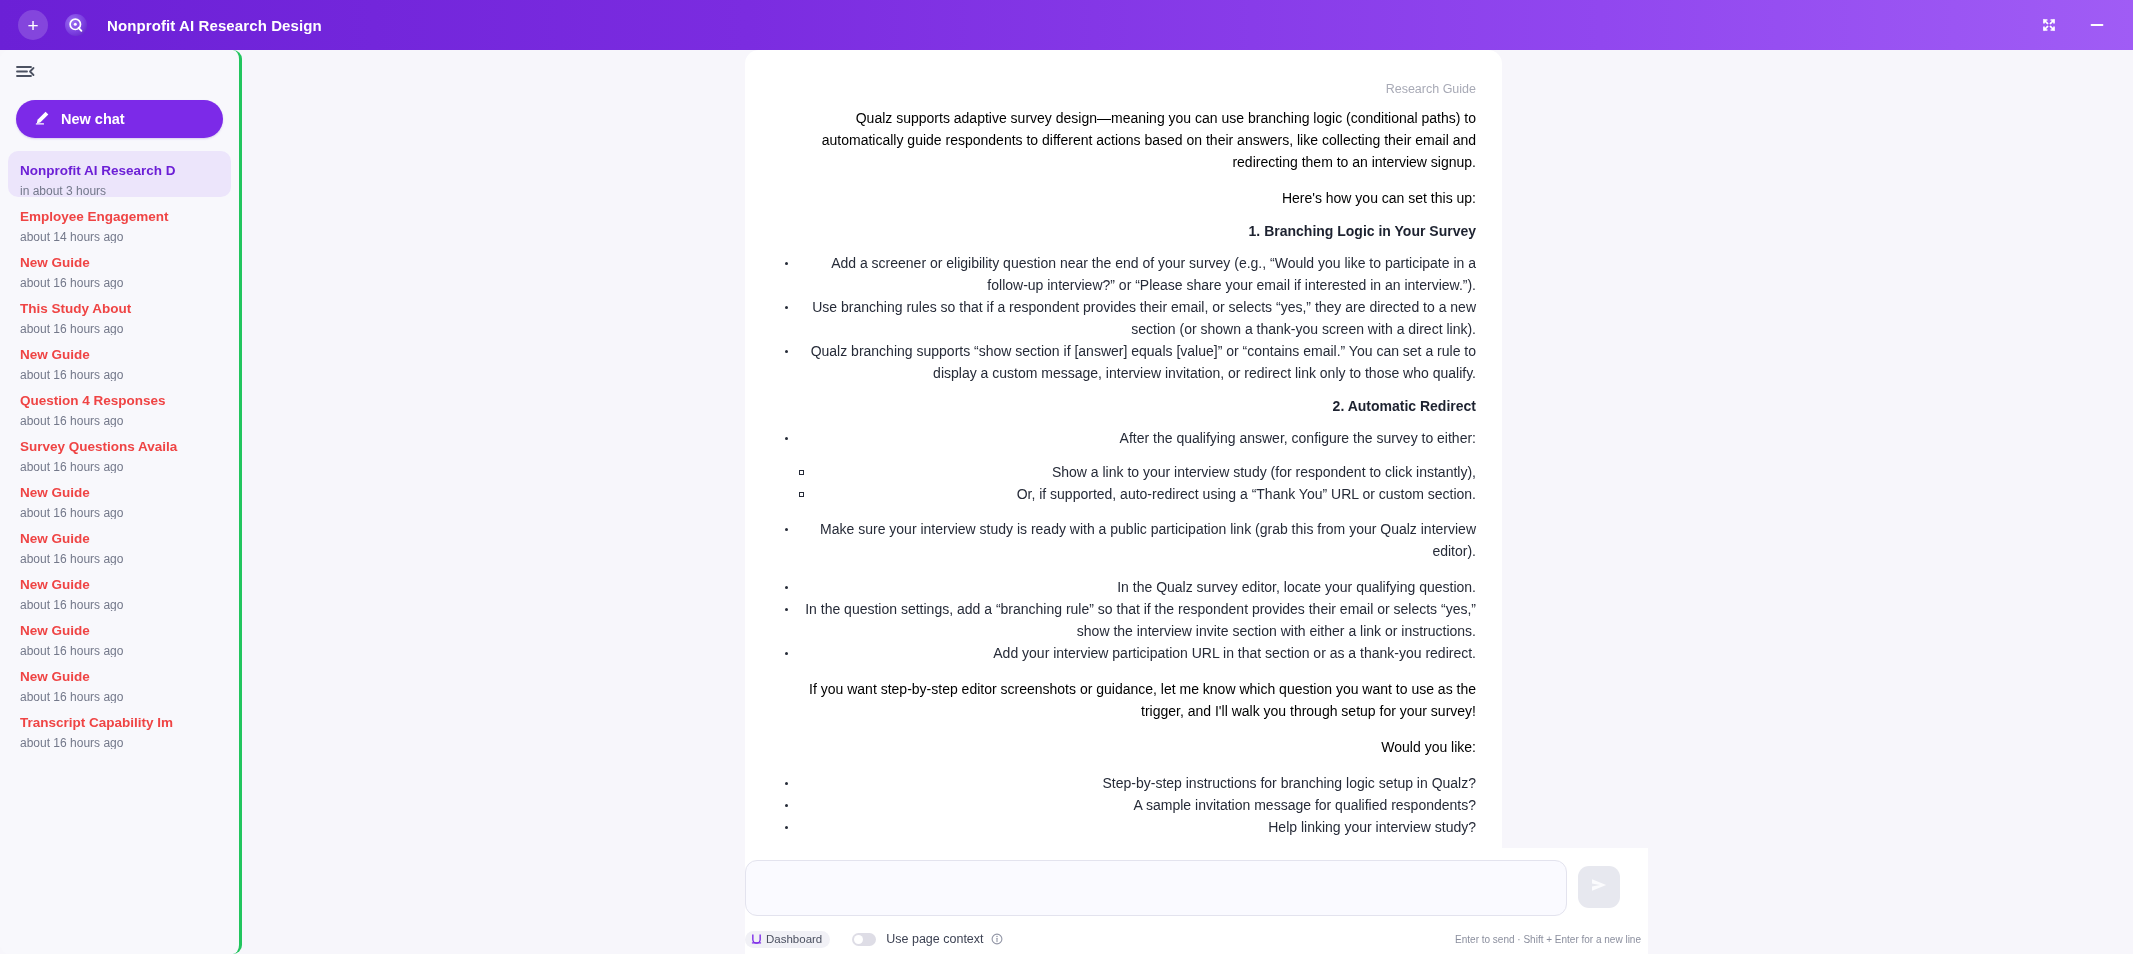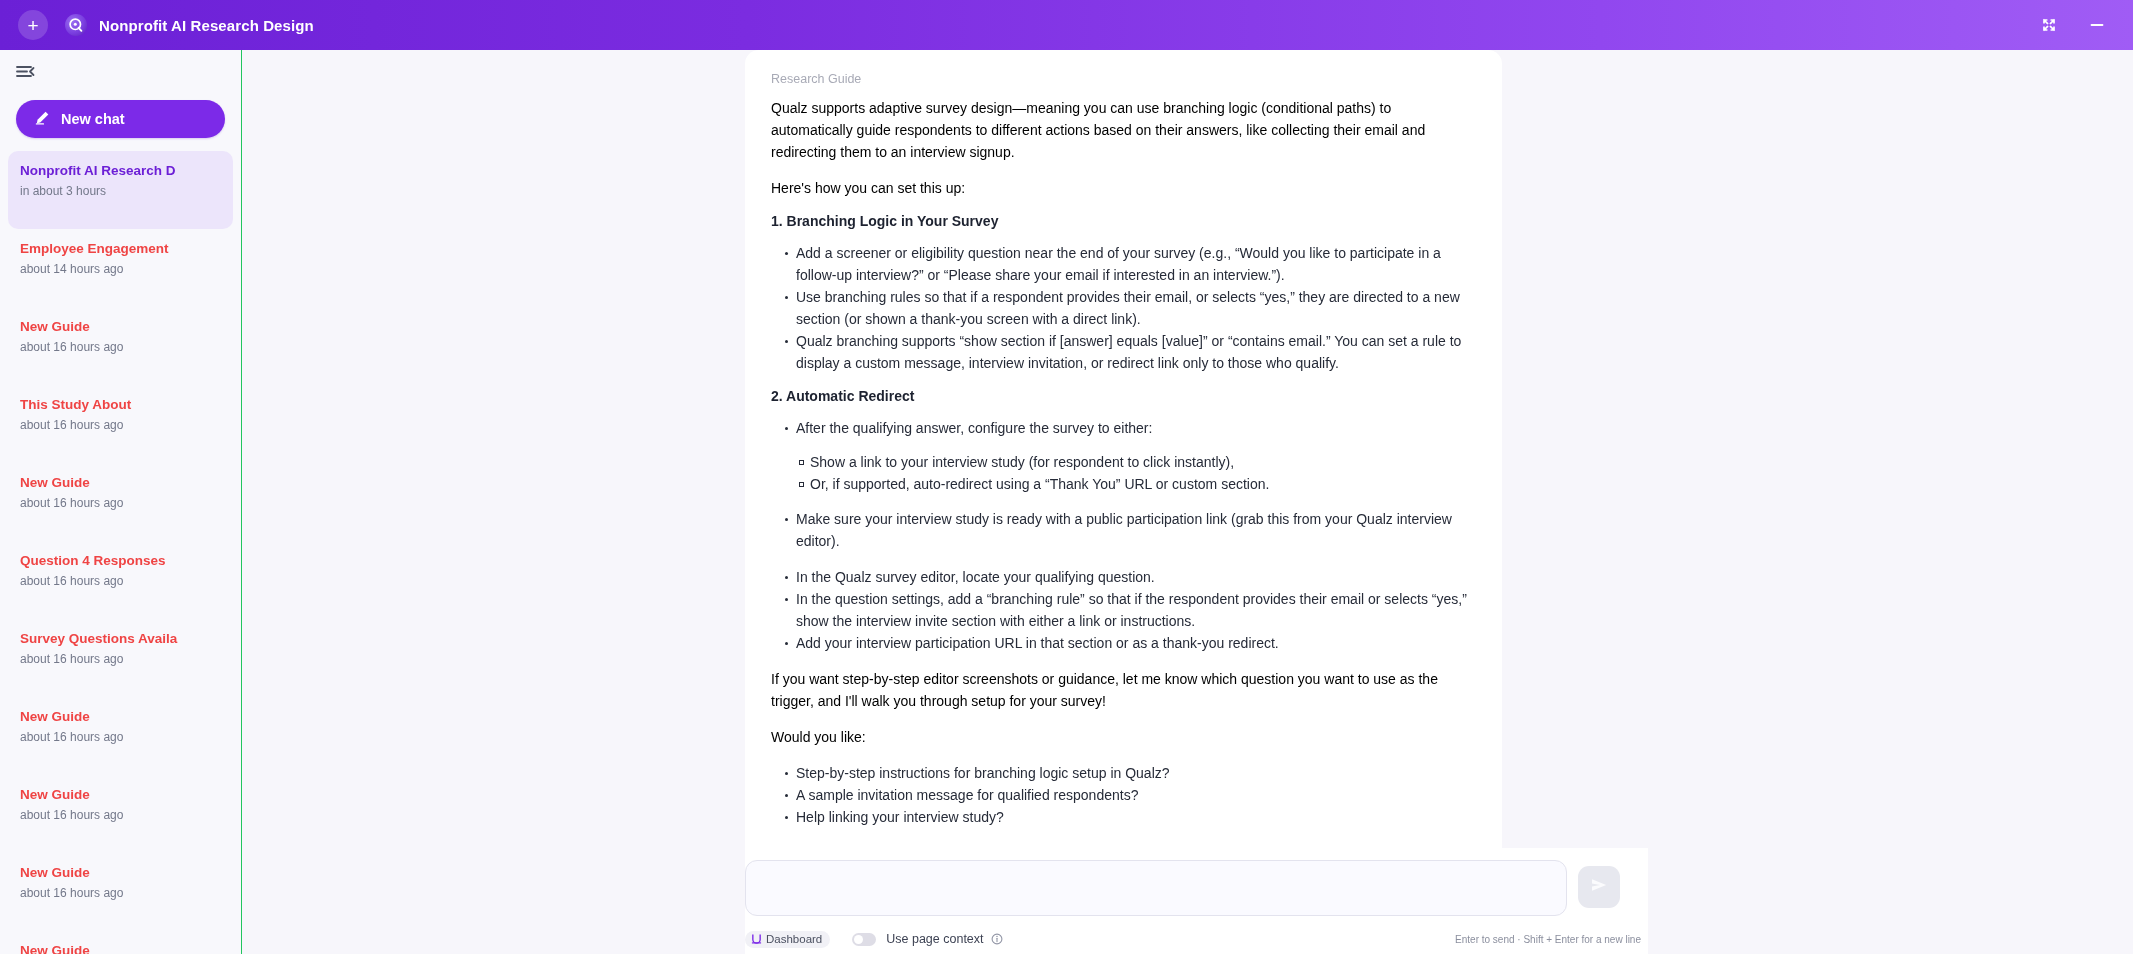--- a/index.html
+++ b/index.html
@@ -34,21 +34,21 @@
   .brand-logo {
     width: 22px; height: 22px;
     margin-left: 17px;
     border-radius: 50%;
     background: radial-gradient(circle at 35% 35%, #9a6ef0 0%, #7b3fe0 55%, #5a1fb8 100%);
     display: flex; align-items: center; justify-content: center;
     position: relative;
   }
   .brand-logo svg { display: block; }
   .win-title {
-    margin-left: 12px;
+    margin-left: 20px;
     color: #ffffff;
     font-size: 15px;
     font-weight: bold;
     letter-spacing: 0.1px;
   }
   .win-ctrls {
     margin-left: auto;
     display: flex; align-items: center;
     gap: 30px;
     margin-right: 27px;
@@ -58,22 +58,23 @@
     display: flex; align-items: center; justify-content: center;
     cursor: pointer;
   }
 
   
   .sidebar {
     position: absolute;
     top: 50px; left: 0;
     width: 242px; height: 904px;
     background: #f8f8fc;
-    border-right: 1px solid #22c55e;
+    border-right: 3px solid #22c55e;
     overflow: hidden;
+    border-radius: 9px;
   }
   .side-top {
     height: 46px;
     display: flex; align-items: center;
     padding-left: 16px;
   }
   .collapse-icon { cursor: pointer; display: block; }
   .newchat {
     margin: 4px 16px 0 16px;
     height: 38px;
@@ -83,21 +84,21 @@
     display: flex; align-items: center;
     gap: 11px;
     padding-left: 19px;
     font-size: 14.5px;
     font-weight: bold;
     cursor: pointer;
     box-shadow: 0 1px 2px rgba(90,30,190,.20);
   }
   .chatlist { margin-top: 13px; }
   .chat-item {
-    height: 78px;
+    height: 46px;
     padding: 10px 14px 0 20px;
     cursor: pointer;
     overflow: hidden;
     white-space: nowrap;
   }
   .chat-item .ci-title {
     font-size: 13.5px;
     font-weight: bold;
     color: #ef4444;
     line-height: 19px;
@@ -127,22 +128,23 @@
   }
 
   .msg-card {
     position: absolute;
     top: 0px; left: 503px;
     width: 757px;
     height: 800px;
     background: #ffffff;
     border-top-left-radius: 14px;
     border-top-right-radius: 14px;
-    padding: 22px 26px 0 26px;
+    padding: 32px 26px 0 26px;
     overflow: hidden;
+    text-align: right;
   }
   .msg-label {
     font-size: 12.5px;
     color: #a8aab6;
     margin-bottom: 11px;
   }
   .msg-card p {
     font-size: 14px;
     line-height: 22px;
     color: #000000;

